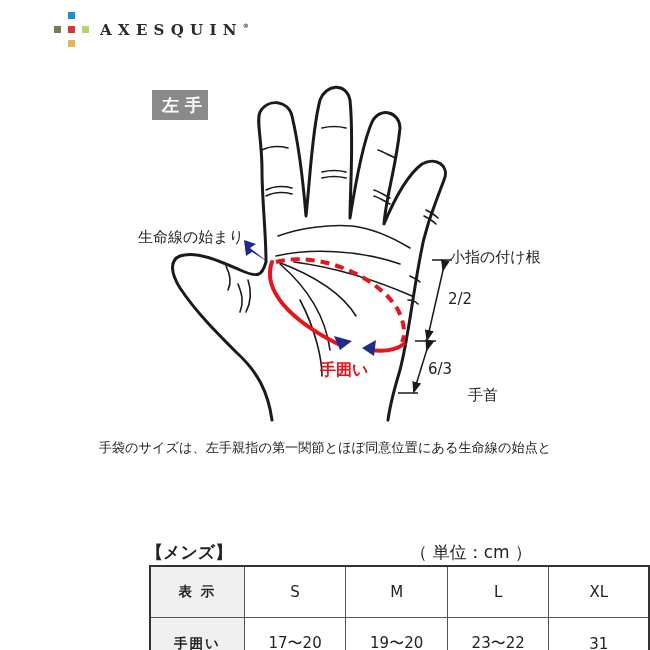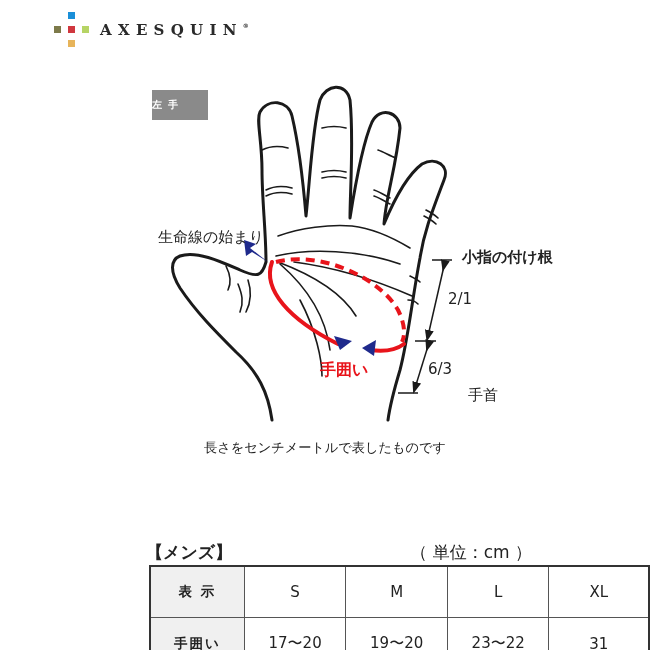--- a/index.html
+++ b/index.html
@@ -6,22 +6,22 @@
   body { width: 650px; height: 650px; position: relative; overflow: hidden;
          font-family: "DejaVu Sans", "Liberation Sans", sans-serif; color: #222; }
 
   
   .logo { position: absolute; left: 50px; top: 8px; height: 42px; width: 260px; }
   .logo .sq { position: absolute; width: 7px; height: 7px; }
   .logo .brand { position: absolute; left: 50px; top: 13px; font-family: "DejaVu Serif", "Liberation Serif", serif;
                  font-size: 15px; letter-spacing: 6.3px; color: #2a2a2a; font-weight: bold; }
   .logo .reg { font-size: 6px; vertical-align: top; letter-spacing: 0; position: relative; top: 1px; }
   .hand-label { position: absolute; left: 152px; top: 90px; width: 56px; height: 30px;
-                background: #8a8a8a; color: #fff; font-size: 10px; line-height: 30px;
-                text-align: left; letter-spacing: 6px; font-weight: bold; }
+                background: #8a8a8a; color: #fff; font-size: 17px; line-height: 30px;
+                text-align: right; letter-spacing: 6px; font-weight: bold; }
   .fig-text { position: absolute; font-size: 15px; color: #222; white-space: nowrap; }
   .fig-text.red { color: #e8141b; font-weight: bold; font-size: 16px; }
 
   
   .desc { position: absolute; left: 60px; top: 436px; width: 530px; text-align: center;
           font-size: 13.2px; line-height: 24px; color: #222; }
 
   
   .table-head { position: absolute; left: 146px; top: 541px; width: 386px; height: 18px; font-size: 17px; }
   .table-head .left { position: absolute; left: 0; top: 0; font-weight: bold; }
@@ -105,29 +105,29 @@
 
   <g stroke="#1a1a1a" stroke-width="1.5">
     <line x1="432" y1="260" x2="452" y2="260"></line>
     <line x1="415" y1="341" x2="436" y2="341"></line>
     <line x1="398" y1="393" x2="418" y2="393"></line>
     <line x1="444" y1="266" x2="428" y2="336" marker-start="url(#arrowBlack)" marker-end="url(#arrowBlack)"></line>
     <line x1="428" y1="346" x2="415" y2="388" marker-start="url(#arrowBlack)" marker-end="url(#arrowBlack)"></line>
   </g>
 </svg>
 
-<div class="fig-text" style="left:138px;top:228px;margin-left:20px;">生命線の始まり</div>
-<div class="fig-text" style="left:462px;top:248px;font-weight:bold;">小指の付け根</div>
-<div class="fig-text" style="left:448px;top:290px;">2/1</div>
+<div class="fig-text" style="left:138px;top:228px;">生命線の始まり</div>
+<div class="fig-text" style="left:450px;top:248px;">小指の付け根</div>
+<div class="fig-text" style="left:448px;top:290px;">2/2</div>
 <div class="fig-text" style="left:428px;top:360px;">6/3</div>
 <div class="fig-text" style="left:424px;top:386px;margin-left:44px;">手首</div>
 <div class="fig-text red" style="left:320px;top:360px;">手囲い</div>
 
 <div class="desc">
-  <div>長さをセンチメートルで表したものです</div>
+  <div>手袋のサイズは、左手親指の第一関節とほぼ同意位置にある生命線の始点と</div>
 </div>
 
 <div class="table-head">
   <span class="left">【メンズ】</span>
   <span class="right">（ 単位：cm ）</span>
 </div>
 <table class="size">
   <tbody>
       <tr>
     <td class="hdr">表 示</td>

